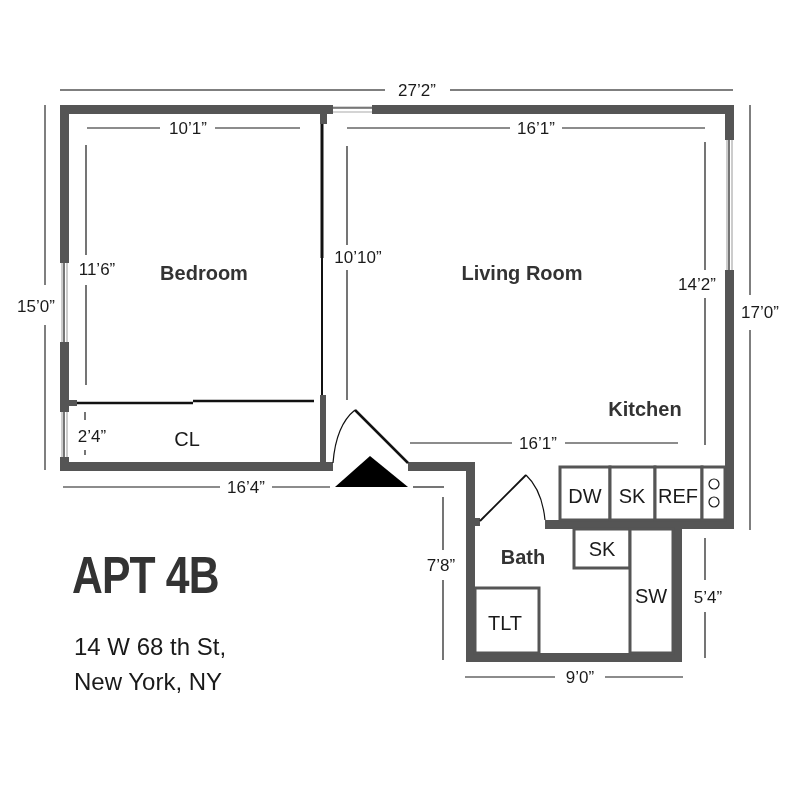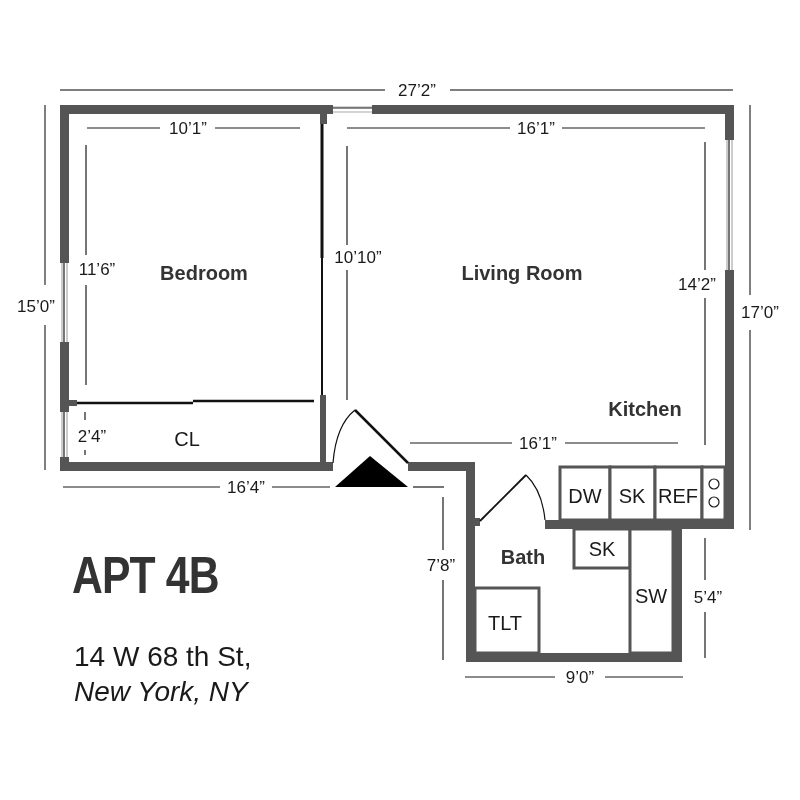--- a/index.html
+++ b/index.html
@@ -2,21 +2,21 @@
 <html><head>
 <meta charset="utf-8">
 <style>
   html, body { margin:0; padding:0; background:#ffffff; }
   body { width:800px; height:800px; position:relative; overflow:hidden; font-family:"Liberation Sans", sans-serif; }
   svg { position:absolute; left:0; top:0; }
   .dim { font-family:"Liberation Sans", sans-serif; font-size:17px; fill:#1a1a1a; }
   .room { font-family:"Liberation Sans", sans-serif; font-size:20px; font-weight:bold; fill:#333333; }
   .fix { font-family:"Liberation Sans", sans-serif; font-size:20px; fill:#1a1a1a; }
   .title { position:absolute; left:72px; top:545px; font-family:"Liberation Sans", sans-serif; font-weight:bold; font-size:52px; color:#333333; letter-spacing:-1px; transform:scaleX(0.82); transform-origin:left top; }
-  .addr { position:absolute; left:74px; font-family:"Liberation Sans", sans-serif; font-size:28px; color:#1a1a1a;margin-top:8px; }
+  .addr { position:absolute; left:74px; font-family:"Liberation Sans", sans-serif; font-size:24px; color:#1a1a1a; }
 </style>
 </head>
 <body>
 
 <svg width="800" height="800" viewBox="0 0 800 800">
 
   <g stroke="#555" stroke-width="1.5" fill="none">
     <line x1="60" y1="90" x2="385" y2="90"></line>
     <line x1="450" y1="90" x2="733" y2="90"></line>
     <line x1="45" y1="105" x2="45" y2="285"></line>
@@ -169,13 +169,13 @@
   <text class="fix" x="585" y="503" text-anchor="middle">DW</text>
   <text class="fix" x="632" y="503" text-anchor="middle">SK</text>
   <text class="fix" x="678" y="503" text-anchor="middle">REF</text>
   <text class="fix" x="602" y="556" text-anchor="middle">SK</text>
   <text class="fix" x="651" y="603" text-anchor="middle">SW</text>
   <text class="fix" x="505" y="630" text-anchor="middle">TLT</text>
 </svg>
 
 <div class="title">APT 4B</div>
 <div class="addr" style="top:633px;">14 W 68 th St,</div>
-<div class="addr" style="top:668px;font-style:italic;">New York, NY</div>
+<div class="addr" style="top:668px;">New York, NY</div>
 
 </body></html>

